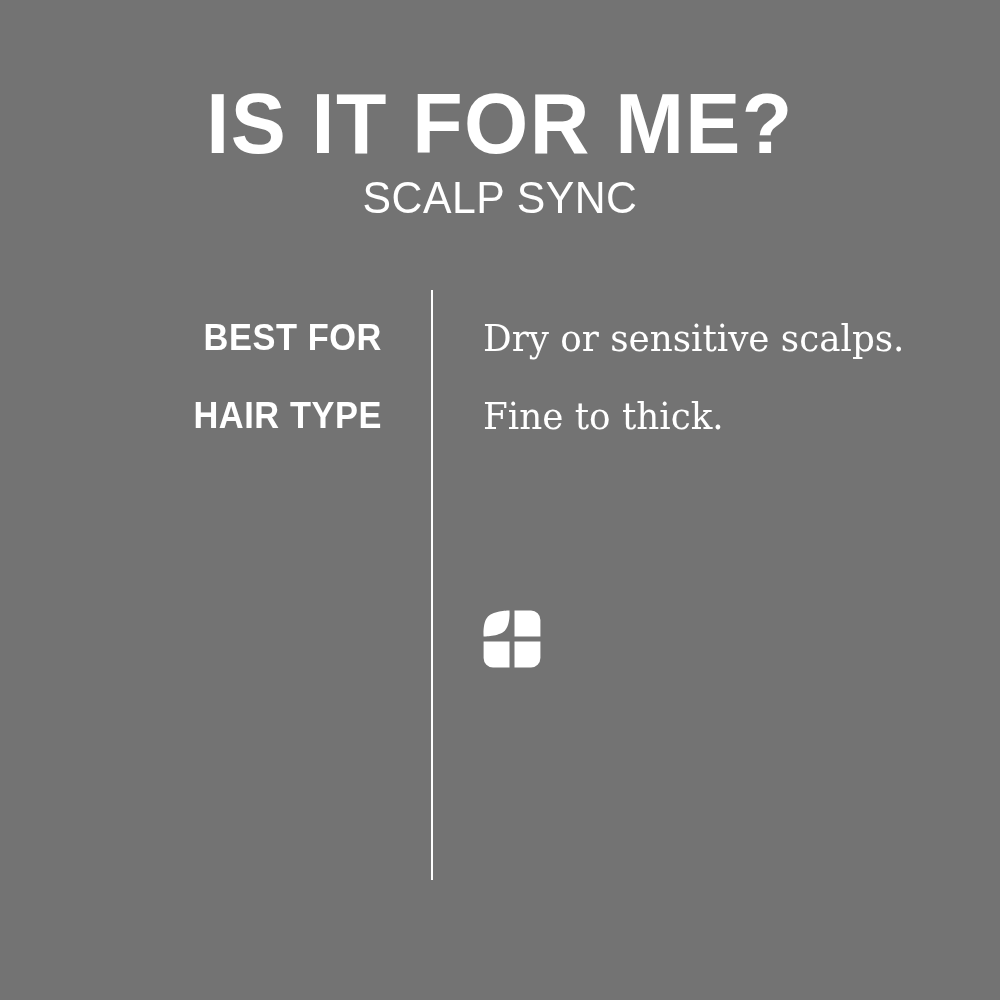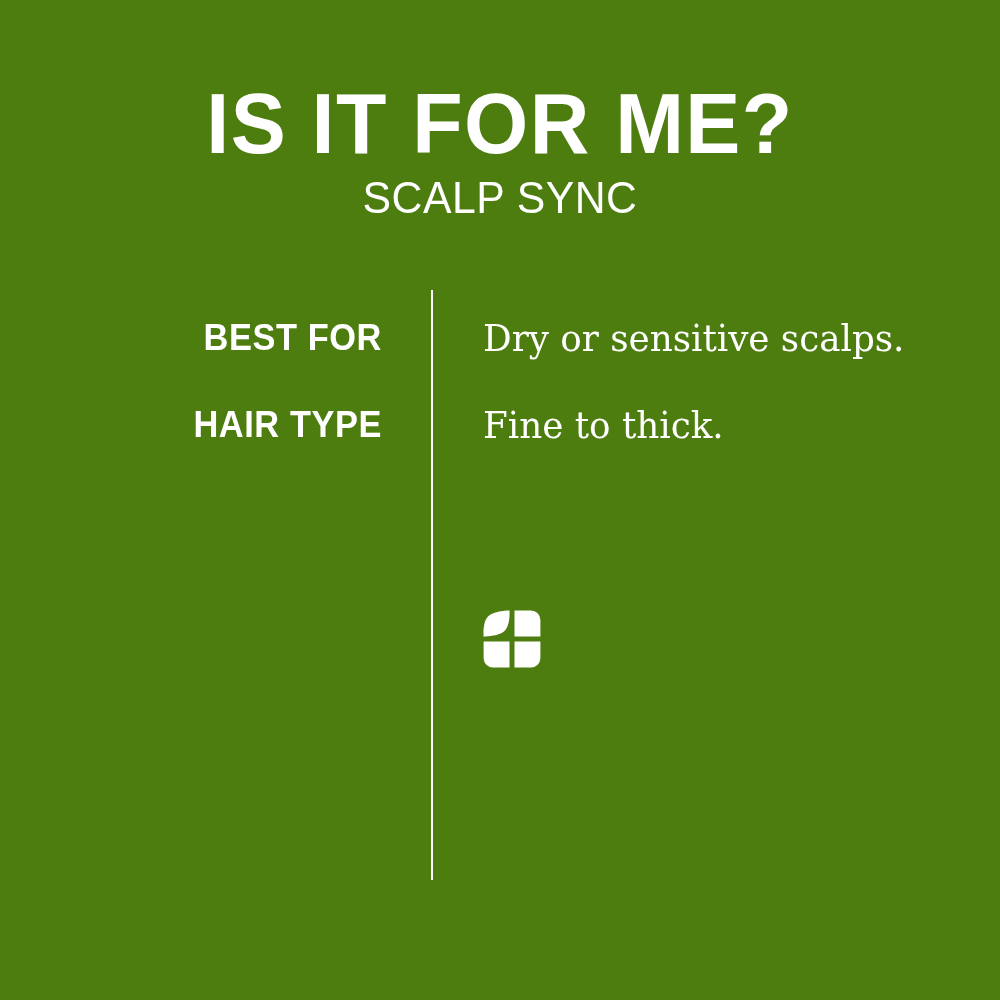--- a/index.html
+++ b/index.html
@@ -87,21 +87,21 @@
   }
 
   .spec-row {
     position: absolute;
     left: 0;
     width: 1000px;
     height: 46px;
   }
 
   .spec-row.r0 { top: 25px; }
-  .spec-row.r1 { top: 112px; }
+  .spec-row.r1 { top: 103px; }
   .spec-row.r2 { top: 209px; }
 
   .spec-label {
     position: absolute;
     left: 60px;
     top: 0;
     width: 322px;
     text-align: right;
     font-family: "Liberation Sans", sans-serif;
     font-size: 37px;
@@ -143,21 +143,21 @@
 
   #brand-mark svg {
     display: block;
     width: 58px;
     height: 58px;
   }
 </style>
 </head>
 <body style="background: rgb(10, 82, 65);">
 
-<div id="card" style="background: #4d7c0f;">
+<div id="card" style="background: #737373;">
 
   <div id="header">
     <div id="title">IS IT FOR ME?</div>
     <div id="subtitle">SCALP SYNC</div>
   </div>
 
   <div id="spec-table">
 
     <div id="divider" style="background: rgb(255, 255, 255);"></div>
 

